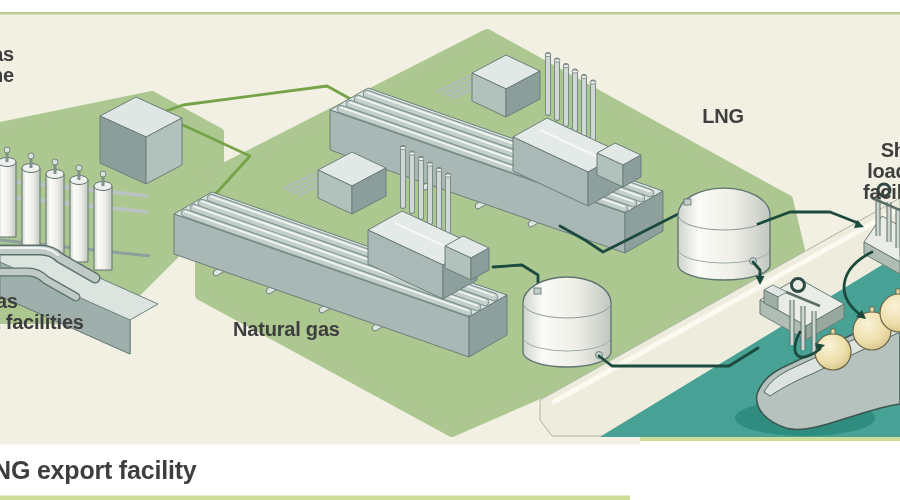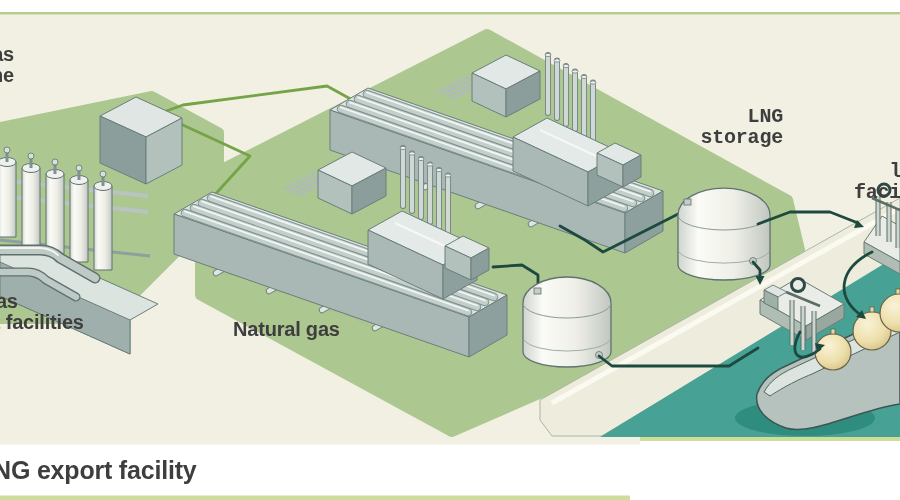--- a/index.html
+++ b/index.html
@@ -3,21 +3,21 @@
 <meta charset="utf-8">
 <style>
   html,body{margin:0;padding:0;}
   body{width:900px;height:500px;overflow:hidden;position:relative;background:#fff;
        font-family:"Liberation Sans",sans-serif;}
   #stage{position:absolute;inset:0;width:900px;height:500px;}
   svg{position:absolute;left:0;top:0;}
   .lbl{position:absolute;color:var(--text);font-weight:600;font-size:20px;line-height:21px;
        letter-spacing:-0.2px;white-space:nowrap;}
   .lbl .ln{display:block;}
-  .ctr{text-align:right;font-family:Liberation Mono, monospace;}
+  .ctr{text-align:center;}
   .rgt{text-align:right;}
   #diagram-title{position:absolute;top:456px;left:-22px;color:var(--text);
        font-size:25px;font-weight:600;letter-spacing:-0.2px;white-space:nowrap;}
 </style>
 </head>
 <body style="--bg: #f1f0e2; --toprule: #b7cb8e; --bottomrule: #cede9a; --pad: #adc791; --water: #47a295; --watershadow: #2f8d7f; --gasline: #75a348; --lngline: #1d4a3e; --pier: #edecdd; --text: #3e3e3e;">
 
 <div id="stage">
 
 <svg width="900" height="500" viewBox="0 0 900 500">
@@ -402,21 +402,20 @@
   <span class="ln">Natural gas</span>
   <span class="ln">treatment facilities</span>
 </div>
 
 <div class="lbl" id="label-liquefaction" style="top:319px;left:233px;">
   <span class="ln">Natural gas</span>
 </div>
 
 <div class="lbl ctr" id="label-storage" style="top:106px;left:663px;width:120px;">
   <span class="ln">LNG</span>
-  <span class="ln">storage</span>
 </div>
 
 <div class="lbl ctr" id="label-shiploading" style="top:140px;left:832px;width:140px;">
   <span class="ln">Ship</span>
   <span class="ln">loading</span>
   <span class="ln">facilities</span>
 </div>
 
 <div id="diagram-title">LNG export facility</div>
 

